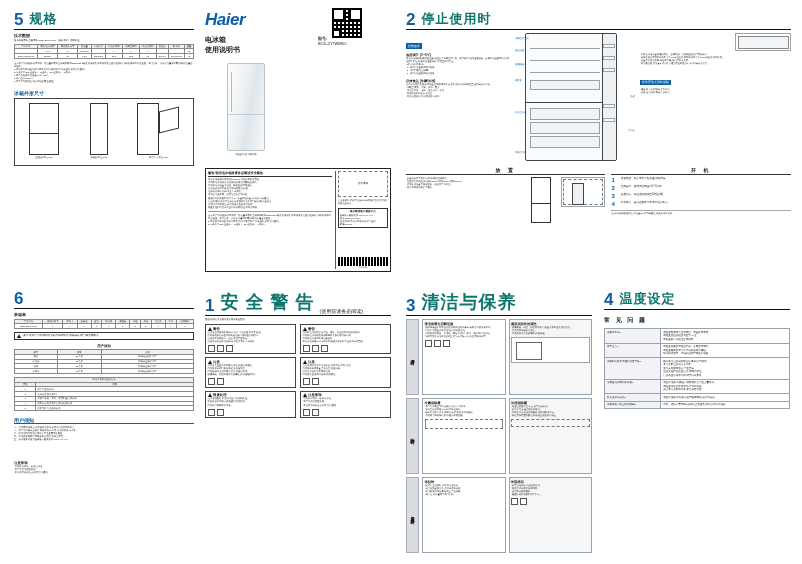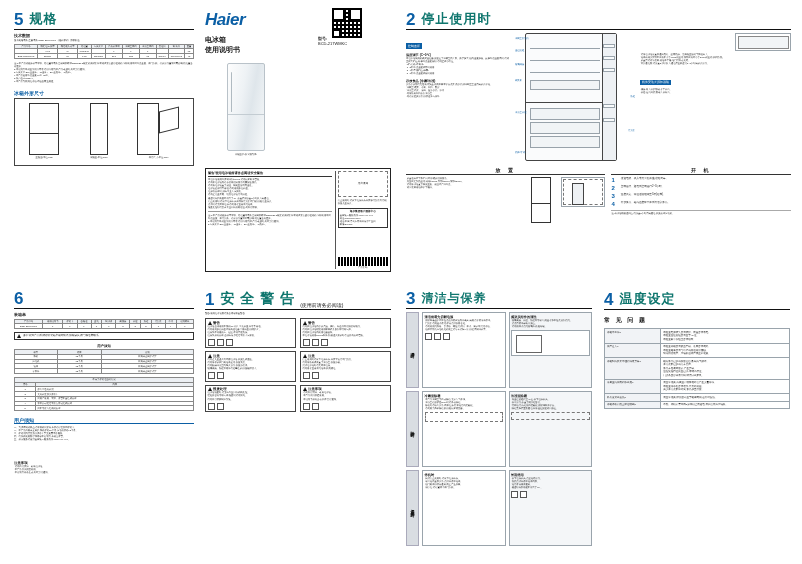--- a/index.html
+++ b/index.html
@@ -505,21 +505,21 @@
       <div style="font-size:3.4px;font-weight:bold;">注意事项</div>
       <div class="tiny">·请勿自行拆卸、改装电冰箱。</div>
       <div class="tiny">·本产品仅供家庭使用。</div>
       <div class="tiny">·本说明书如有变动,恕不另行通知。</div>
     </div>
   </div>
 
   <div class="col" style="left:205px; top:290px; width:186px;">
     <div class="sec-head">
       <span class="sec-num">1</span>
-      <span class="sec-title" style="font-size:14px;">安 全 警 告</span>
+      <span class="sec-title" style="font-size:18px;">安 全 警 告</span>
       <span style="font-size:5px;margin-left:3px;">(使用前请务必阅读)</span>
     </div>
     <div class="rule" style="margin-top:1px;"></div>
 
     <div class="tiny" style="margin-top:2px;">警告!使用电冰箱前请务必阅读安全警告</div>
 
     <div style="display:flex;gap:4px;margin-top:3px;">
 
       <div style="flex:1;">
         <div class="cbox" style="padding:1.5px;">
@@ -613,21 +613,21 @@
             <span class="icon-sq"></span>
           </div>
         </div>
       </div>
     </div>
   </div>
 
   <div class="col" style="left:406px; top:290px; width:186px;">
     <div class="sec-head">
       <span class="sec-num">3</span>
-      <span class="sec-title" style="font-size:12px;">清洁与保养</span>
+      <span class="sec-title" style="font-size:18px;">清洁与保养</span>
     </div>
     <div class="rule" style="margin-top:1px;"></div>
 
     <div style="display:flex;gap:3px;margin-top:3px;height:240px;">
 
       <div style="display:flex;flex-direction:column;gap:3px;">
         <div class="vtab" style="height:76px;">清洁时</div>
         <div class="vtab" style="height:76px;">除霜时</div>
         <div class="vtab" style="height:76px;">停止使用时</div>
       </div>

